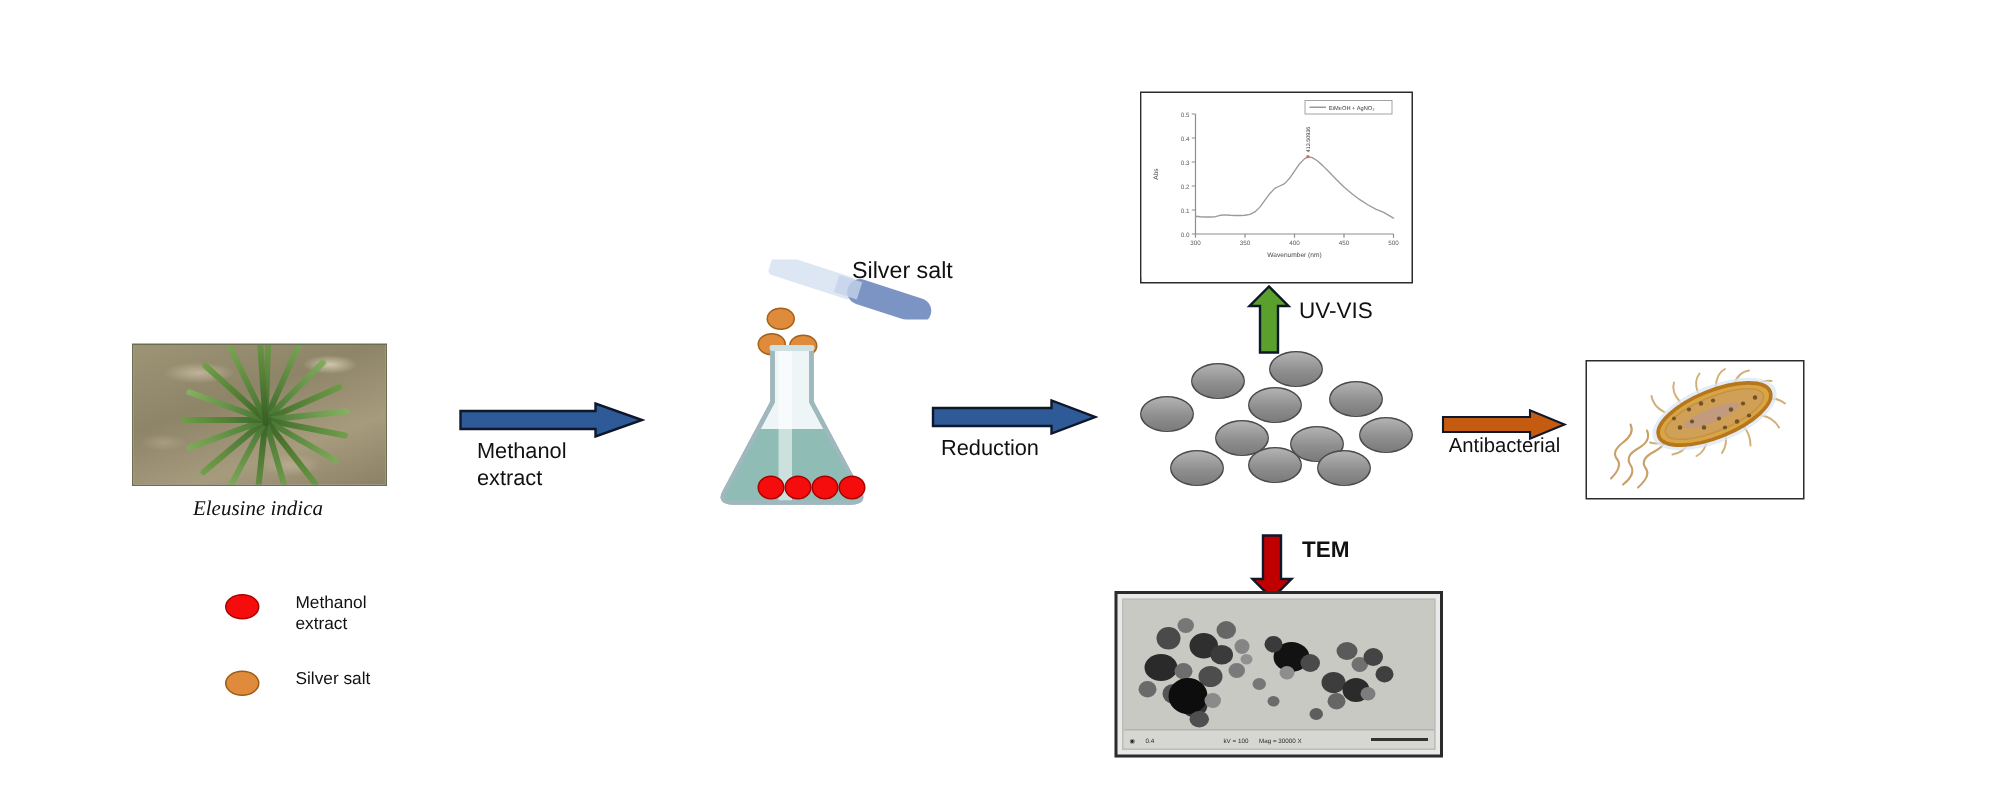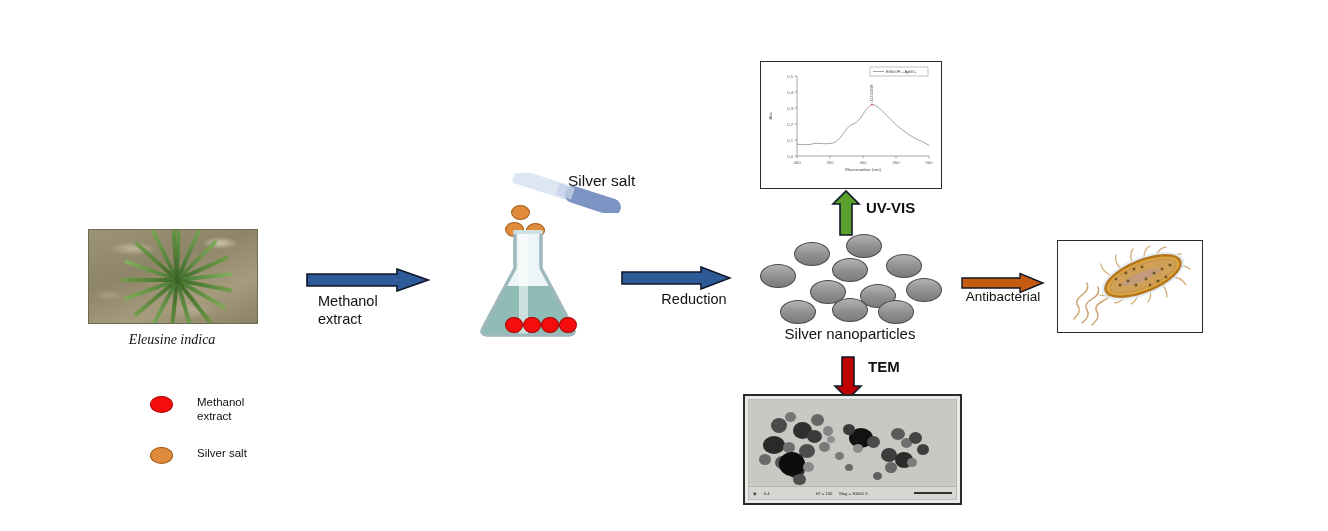--- a/index.html
+++ b/index.html
@@ -52,26 +52,26 @@
   
   .arrow-h{height:22px;}
   .arrow-h svg{display:block;}
   .arrow-label{
     font-size:14.5px;color:#111;line-height:18px;text-align:center;
   }
 
   #arrow-methanol{left:305px;top:268px;width:125px;}
   #arrow-methanol-label{left:300px;top:292px;width:136px;text-align:left;padding-left:18px;}
   #arrow-reduction{left:620px;top:266px;width:112px;}
-  #arrow-reduction-label{left:632px;top:290px;width:124px;}
+  #arrow-reduction-label{left:598px;top:290px;width:124px;}
   #arrow-antibac{left:960px;top:272px;width:85px;}
   #arrow-antibac-label{left:944px;top:288px;width:118px;font-size:13.5px;}
 
   #arrow-uvvis{left:830px;top:190px;width:32px;height:46px;}
-  #arrow-uvvis-label{left:866px;top:199px;font-size:15px;font-weight:bold;color:#111;}
+  #arrow-uvvis-label{left:866px;top:199px;font-size:15px;font-weight:normal;color:#111;}
   #arrow-tem{left:832px;top:356px;width:32px;height:44px;}
   #arrow-tem-label{left:868px;top:358px;font-size:15px;font-weight:bold;color:#111;}
 
   
   #flask-scene{left:455px;top:165px;width:185px;height:175px;}
   .drop{position:absolute;width:17px;height:13px;border-radius:50%;
     background:#e08b3c;border:1.5px solid #a3611a;}
   .flask-dot{position:absolute;width:16px;height:14px;border-radius:50%;
     background:#f50d0d;border:1.5px solid #a70000;}
   #pipette{position:absolute;left:52px;top:8px;width:120px;height:38px;}
@@ -234,21 +234,20 @@
     <div class="np" style="left:126px;top:20px;"></div>
     <div class="np" style="left:72px;top:24px;"></div>
     <div class="np" style="left:0px;top:30px;"></div>
     <div class="np" style="left:146px;top:44px;"></div>
     <div class="np" style="left:50px;top:46px;"></div>
     <div class="np" style="left:100px;top:50px;"></div>
     <div class="np" style="left:20px;top:66px;"></div>
     <div class="np" style="left:72px;top:64px;"></div>
     <div class="np" style="left:118px;top:66px;"></div>
   </div>
-  <div id="np-caption" class="abs">Silver nanoparticles</div>
 
   <div id="uvvis-box" class="abs">
     <svg id="uvvis-svg" width="177" height="123" viewBox="0 0 177 123">
         <rect x="0" y="0" width="177" height="123" fill="#fff"></rect>
         <line x1="36" y1="14" x2="36" y2="94" stroke="#8d8d8d" stroke-width="0.8"></line>
         <line x1="36" y1="94" x2="168" y2="94" stroke="#8d8d8d" stroke-width="0.8"></line>
         <line x1="33.5" y1="94" x2="36" y2="94" stroke="#8d8d8d" stroke-width="0.8"></line>
         <text x="32" y="95.8" text-anchor="end" font-size="4.2" fill="#5a5a5a" font-family="&quot;Liberation Sans&quot;, sans-serif">0.0</text>
         <line x1="33.5" y1="78" x2="36" y2="78" stroke="#8d8d8d" stroke-width="0.8"></line>
         <text x="32" y="79.8" text-anchor="end" font-size="4.2" fill="#5a5a5a" font-family="&quot;Liberation Sans&quot;, sans-serif">0.1</text>

